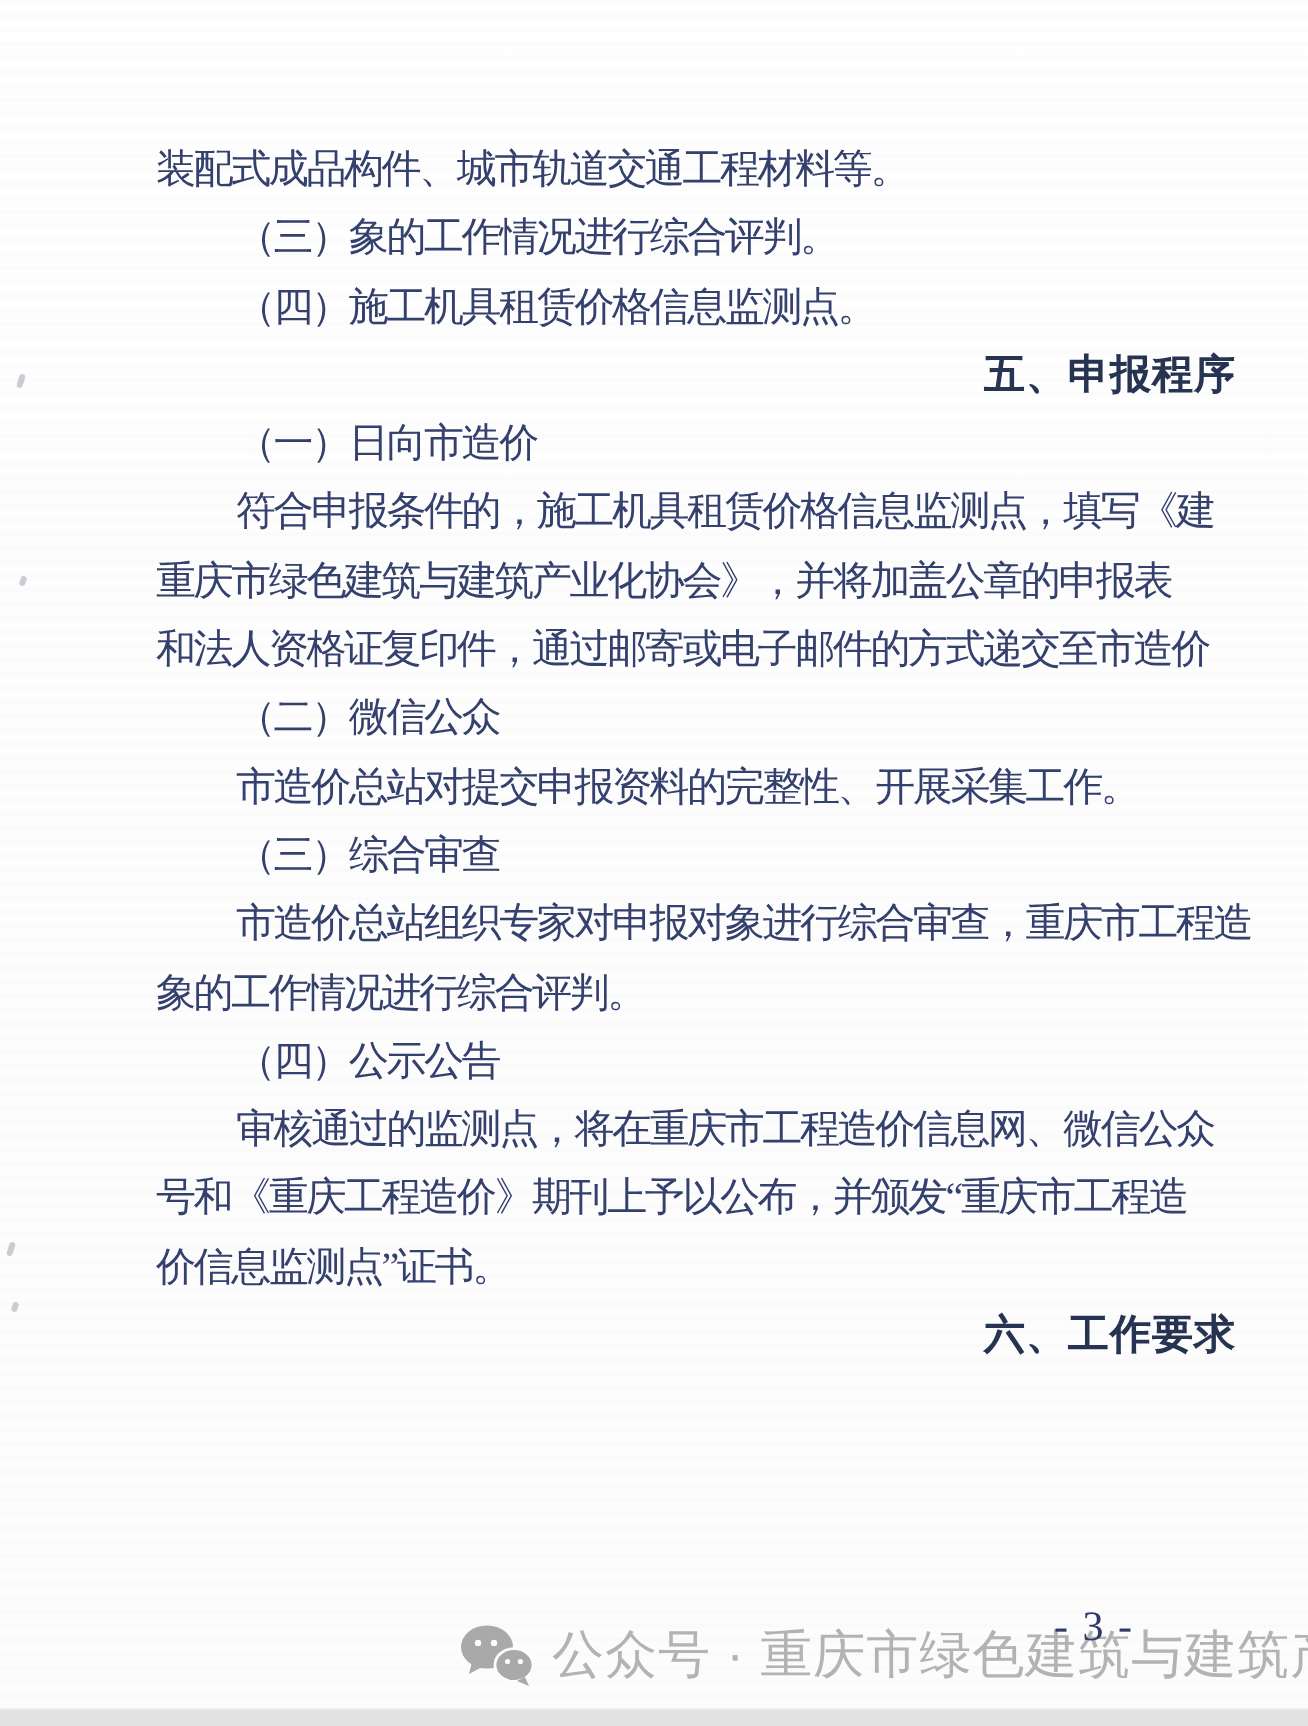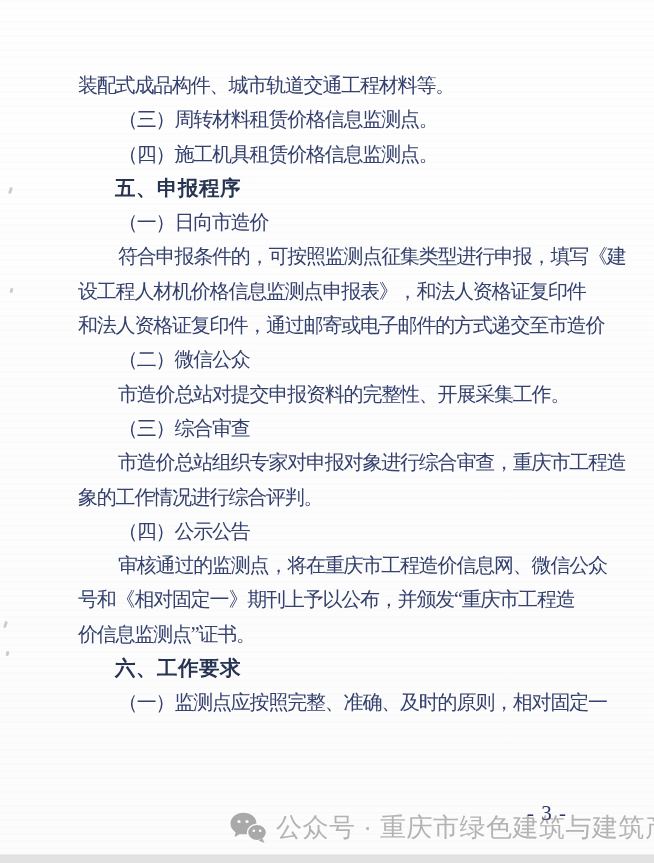--- a/index.html
+++ b/index.html
@@ -30,20 +30,21 @@
     white-space: nowrap;
   }
   .indent { padding-left: 40px; }
   .heading {
     padding-left: 37px;
     font-weight: bold;
     font-family: "Liberation Sans", "DejaVu Sans", sans-serif;
     color: #263452;
     font-size: 20.5px;
     letter-spacing: 0.5px;
+    text-align: right;
   }
   .pagenum {
     position: absolute;
     left: 527px; top: 801px;
     font-size: 21px;
     color: #2f3a69;
     letter-spacing: 1px;
     z-index: 3;
   }
   .watermark {
@@ -77,38 +78,37 @@
   .s3 { left: 4px;  top: 621px; }
   .s4 { left: 6px;  top: 651px; height: 5px; }
 </style>
 </head>
 <body>
 
 <div class="page">
 
   <div class="textblock">
     <div class="line">装配式成品构件、城市轨道交通工程材料等。</div>
-    <div class="line indent">（三）周转材料租赁价格信息监测点。</div>
+    <div class="line indent">（三）象的工作情况进行综合评判。</div>
     <div class="line indent">（四）施工机具租赁价格信息监测点。</div>
     <div class="line heading">五、申报程序</div>
     <div class="line indent">（一）日向市造价</div>
-    <div class="line indent">符合申报条件的，可按照监测点征集类型进行申报，填写《建</div>
-    <div class="line">设工程人材机价格信息监测点申报表》，和法人资格证复印件</div>
+    <div class="line indent">符合申报条件的，施工机具租赁价格信息监测点，填写《建</div>
+    <div class="line">重庆市绿色建筑与建筑产业化协会》，并将加盖公章的申报表</div>
     <div class="line">和法人资格证复印件，通过邮寄或电子邮件的方式递交至市造价</div>
     <div class="line indent">（二）微信公众</div>
     <div class="line indent">市造价总站对提交申报资料的完整性、开展采集工作。</div>
     <div class="line indent">（三）综合审查</div>
     <div class="line indent">市造价总站组织专家对申报对象进行综合审查，重庆市工程造</div>
     <div class="line">象的工作情况进行综合评判。</div>
     <div class="line indent">（四）公示公告</div>
     <div class="line indent">审核通过的监测点，将在重庆市工程造价信息网、微信公众</div>
-    <div class="line">号和《相对固定一》期刊上予以公布，并颁发“重庆市工程造</div>
+    <div class="line">号和《重庆工程造价》期刊上予以公布，并颁发“重庆市工程造</div>
     <div class="line">价信息监测点”证书。</div>
     <div class="line heading">六、工作要求</div>
-    <div class="line indent">（一）监测点应按照完整、准确、及时的原则，相对固定一</div>
   </div>
 
   <div class="speck s1"></div>
   <div class="speck s2"></div>
   <div class="speck s3"></div>
   <div class="speck s4"></div>
 
   <div class="watermark">
     <span class="wm-icon">
       <svg viewBox="0 0 37 32" width="37" height="32" xmlns="http://www.w3.org/2000/svg">

